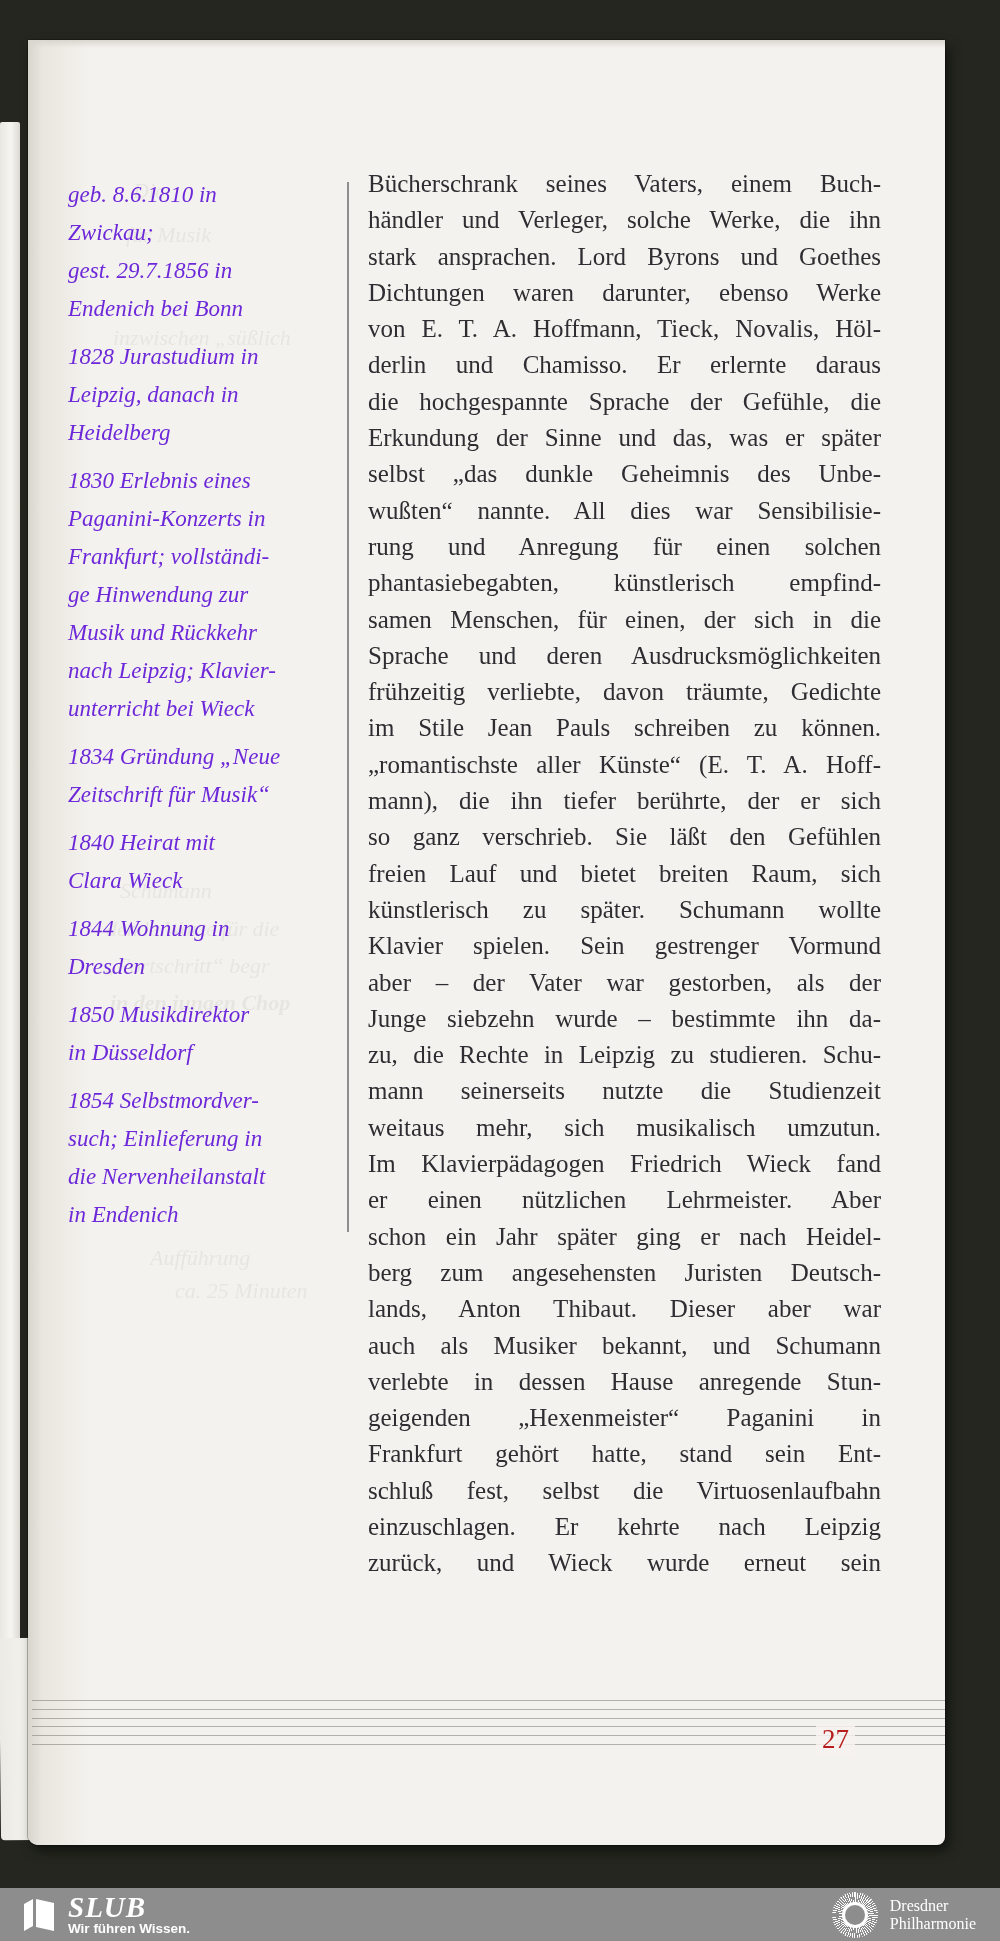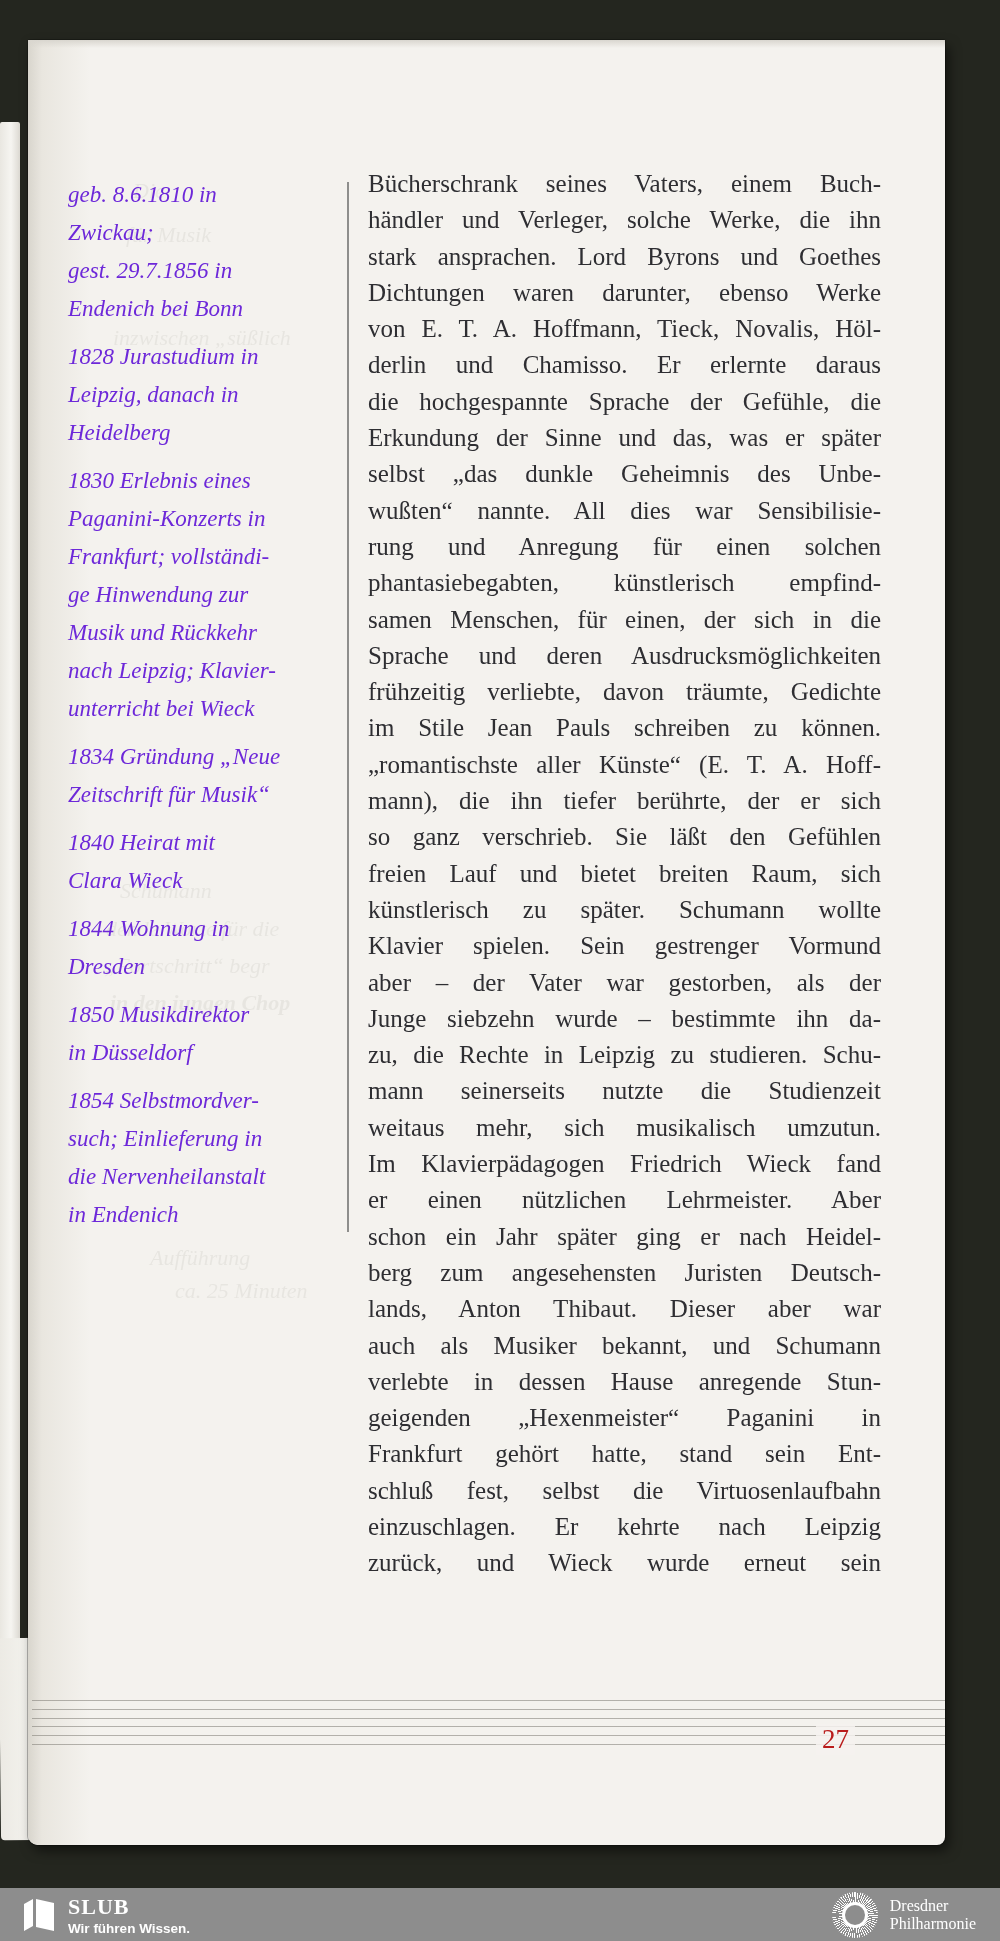--- a/index.html
+++ b/index.html
@@ -105,21 +105,21 @@
     position:absolute;left:0;top:1888px;width:1000px;height:53px;
     background:#8d8d8d;
     display:flex;align-items:center;justify-content:space-between;
     color:#ffffff;
   }
   .slub{display:flex;align-items:flex-start;margin-left:22px;gap:12px;}
   .slub svg{margin-top:4px;}
   .slub-text{display:flex;flex-direction:column;}
   .slub-word{
     font-family:"Liberation Serif","DejaVu Serif",serif;
-    font-weight:bold;font-size:22px;line-height:28px;letter-spacing:1px;
+    font-weight:bold;font-size:29px;line-height:28px;letter-spacing:1px;font-style:italic;
   }
   .slub-tag{
     font-family:"Liberation Sans","DejaVu Sans",sans-serif;
     font-weight:bold;font-size:13.5px;line-height:16px;text-align:center;
   }
   .phil{display:flex;align-items:center;gap:12px;margin-right:24px;}
   .sunburst{
     width:46px;height:46px;border-radius:50%;
     background:repeating-conic-gradient(#ffffff 0deg 2.4deg, rgba(255,255,255,0) 2.4deg 6.4deg);
     position:relative;flex:0 0 auto;

